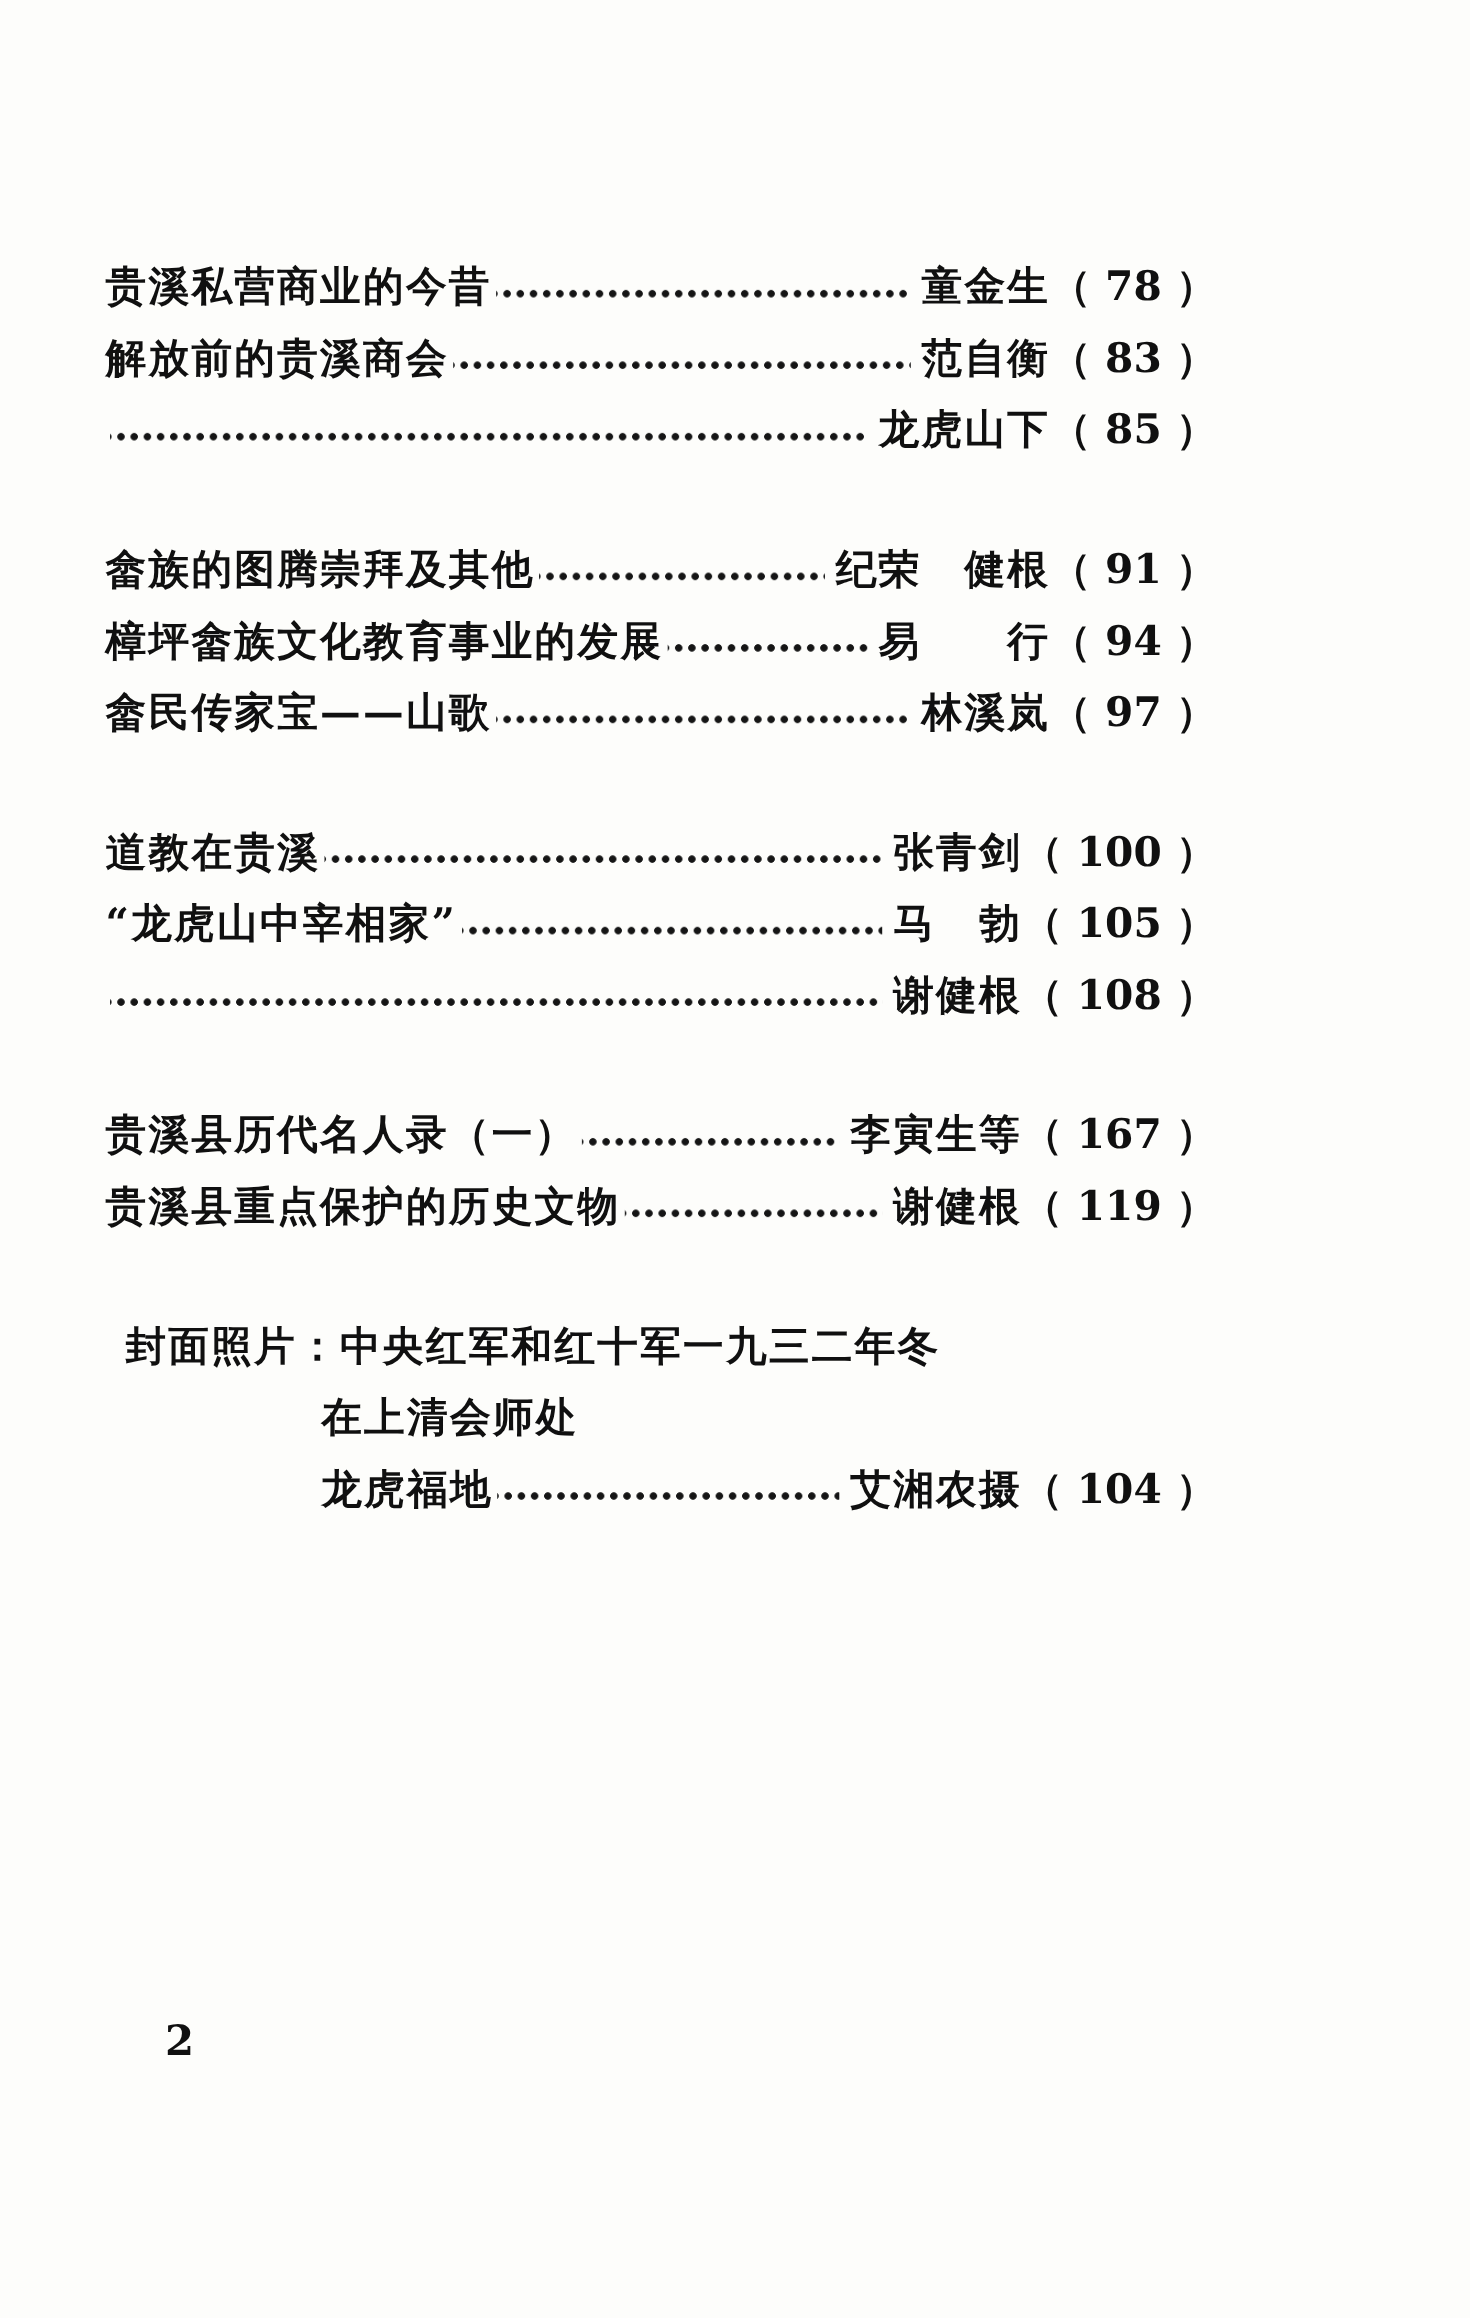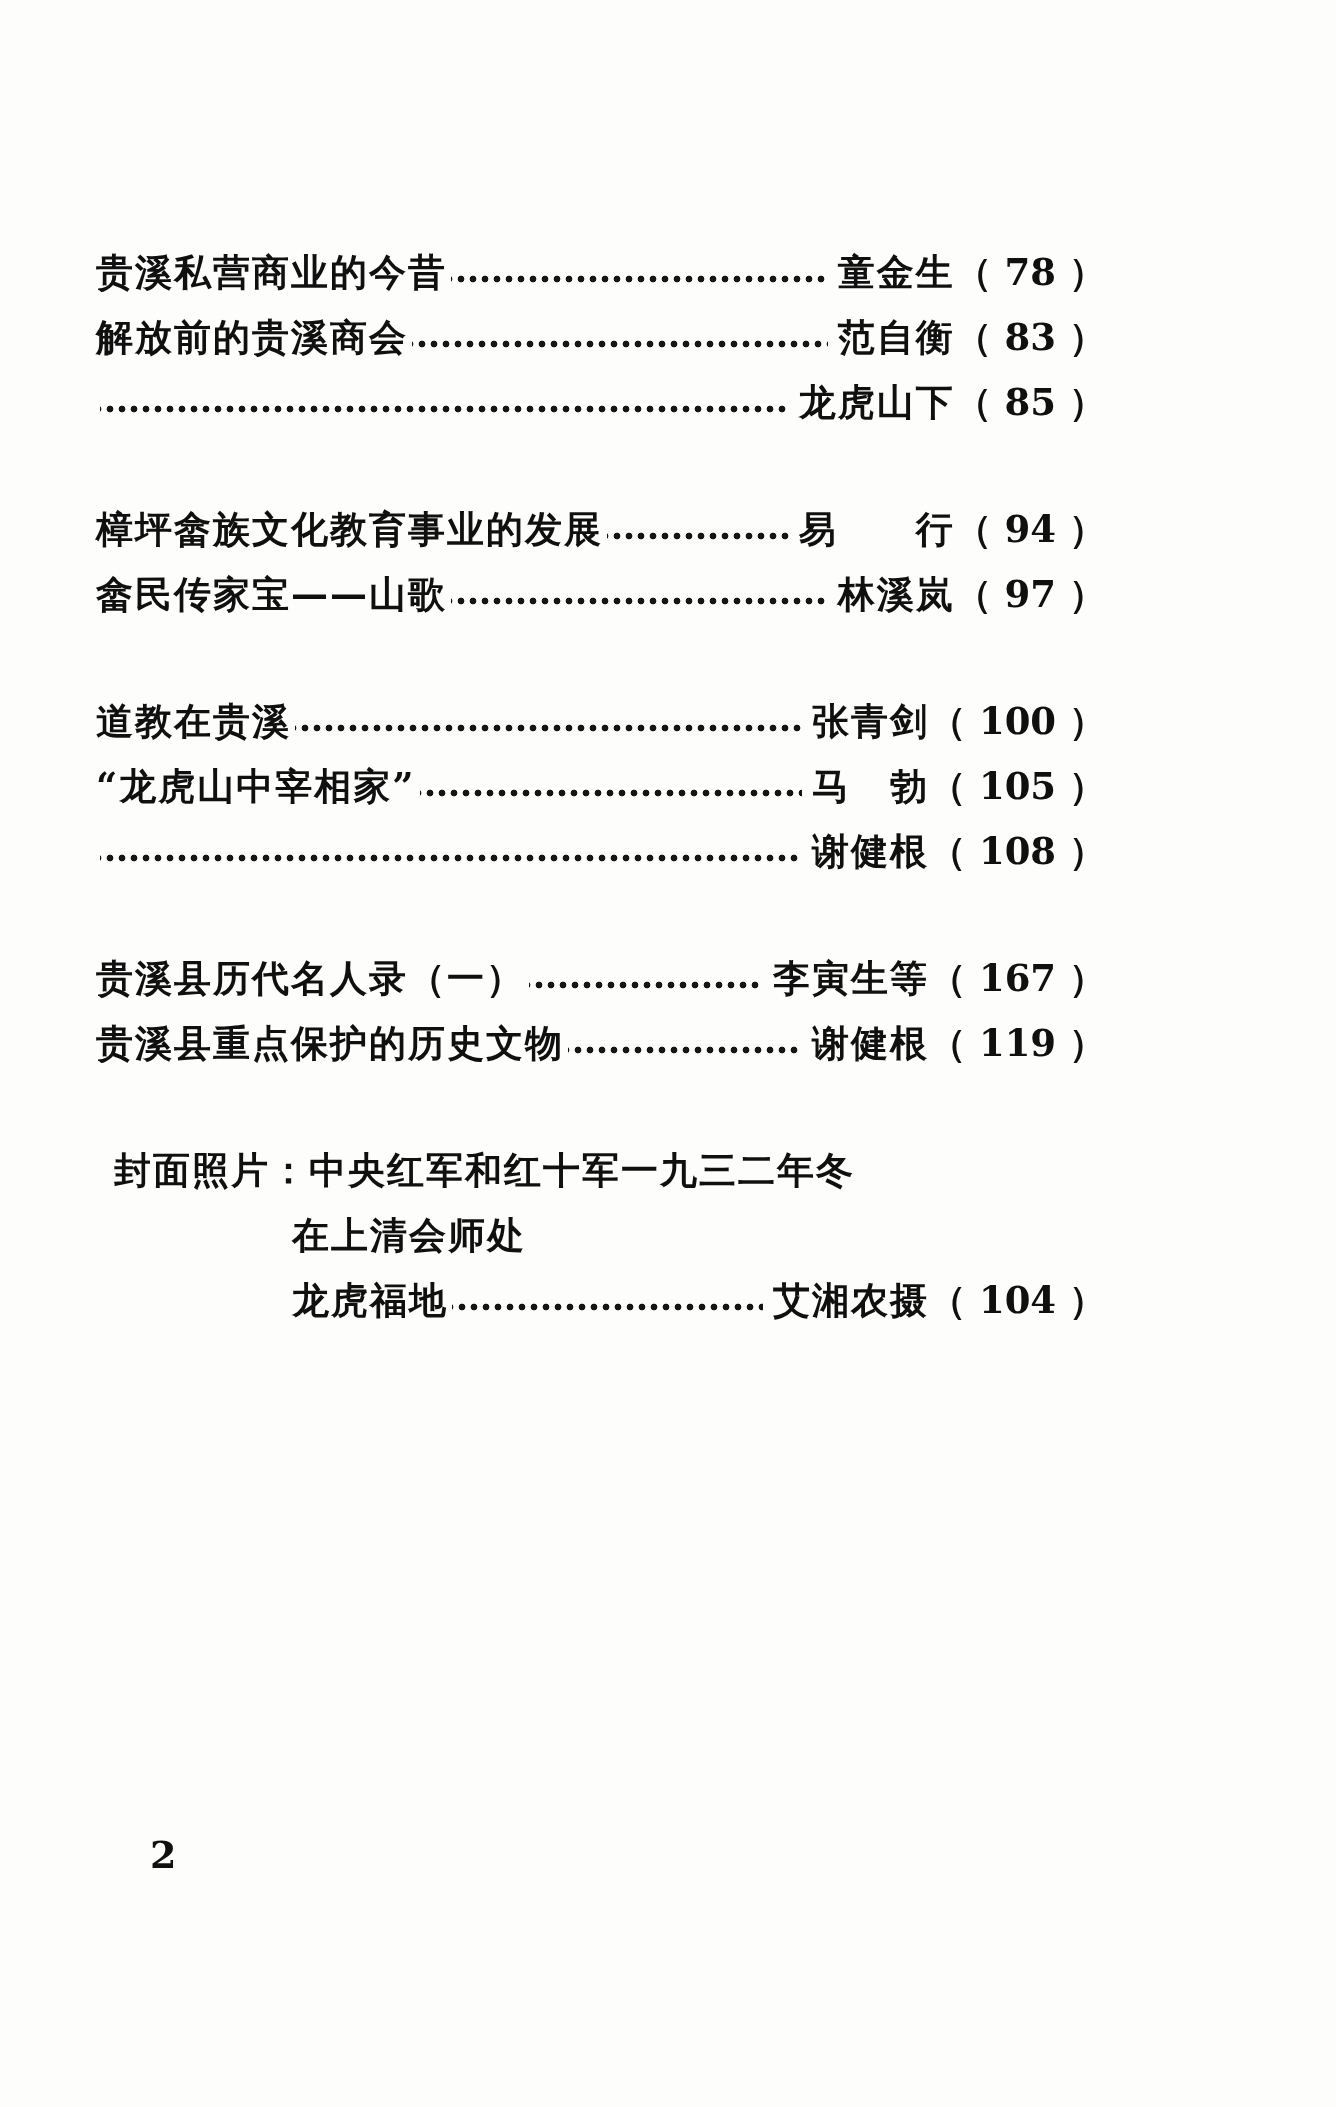--- a/index.html
+++ b/index.html
@@ -6,21 +6,21 @@
   body {
     width:1336px; height:2107px;
     background:#fdfdfb;
     color:#101010;
     font-family:"DejaVu Serif","Liberation Serif",serif;
     position:relative;
     overflow:hidden;
   }
   .content {
     position:absolute;
-    left:96px; top:240px;
+    left:96px; top:228px;
     width:1010px;
   }
   .toc-group { margin:0 0 62px 0; }
   .row {
     display:flex;
     align-items:center;
     height:65px;
     font-size:37px;
     font-weight:700;
     letter-spacing:2px;
@@ -68,20 +68,26 @@
       <span class="p">（ 83 ）</span>
     </div>
     <div class="row">
       <span class="lead"></span>
       <span class="a">龙虎山下</span>
       <span class="p">（ 85 ）</span>
     </div>
   </div>
 
   <div class="toc-group">
+    <div class="row">
+      <span class="t">畲族的图腾崇拜及其他</span>
+      <span class="lead"></span>
+      <span class="a">纪荣　健根</span>
+      <span class="p">（ 91 ）</span>
+    </div>
     <div class="row">
       <span class="t">樟坪畲族文化教育事业的发展</span>
       <span class="lead"></span>
       <span class="a">易　　行</span>
       <span class="p">（ 94 ）</span>
     </div>
     <div class="row">
       <span class="t">畲民传家宝——山歌</span>
       <span class="lead"></span>
       <span class="a">林溪岚</span>

